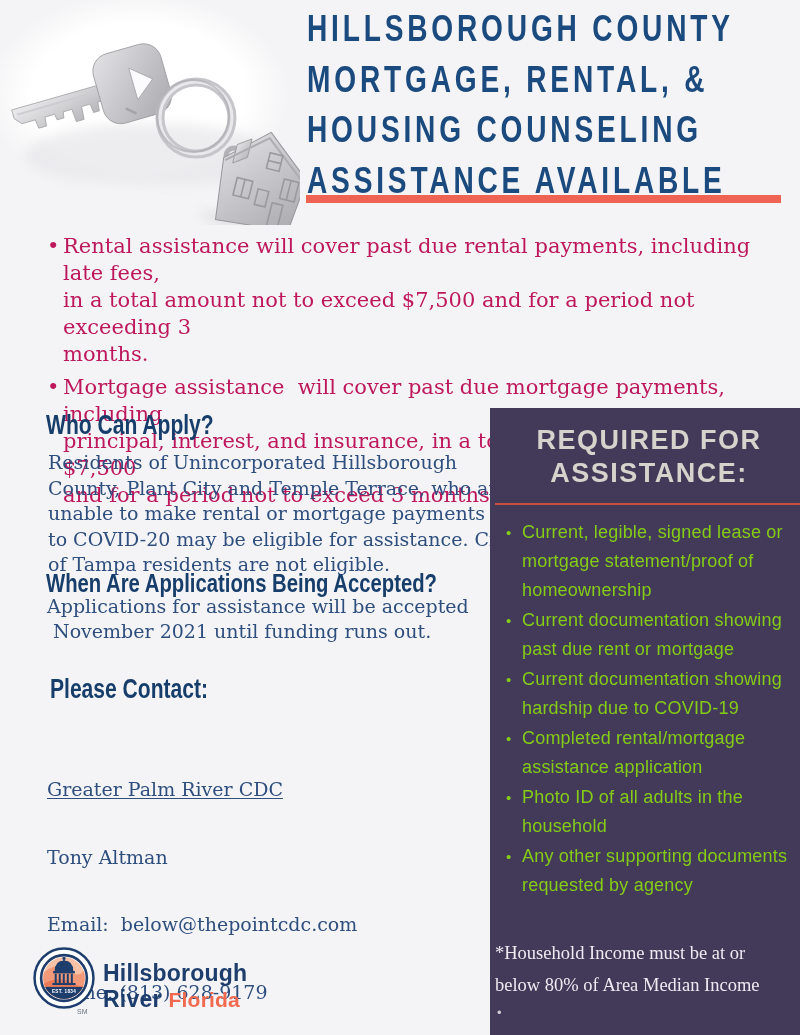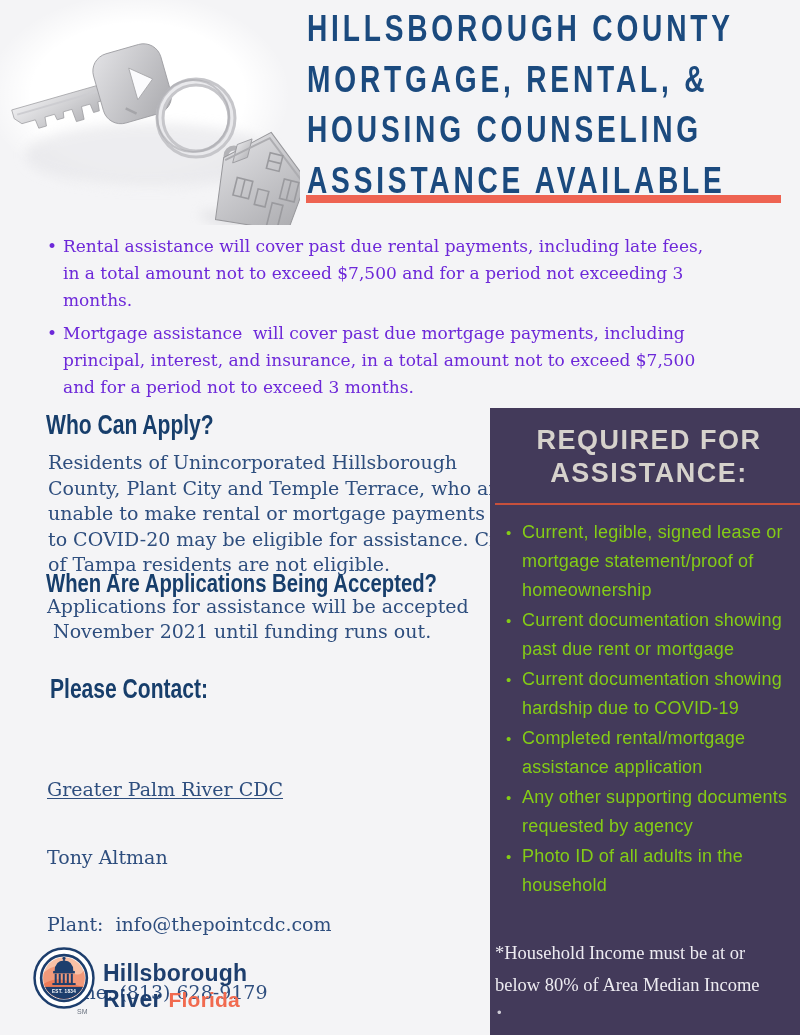--- a/index.html
+++ b/index.html
@@ -13,21 +13,21 @@
   
   .title-block{position:absolute;left:307px;top:4px;}
   .title-line{font-family:"Liberation Sans",sans-serif;font-weight:bold;font-size:37px;
      line-height:50.5px;letter-spacing:5px;color:#1b4a7e;white-space:nowrap;
      transform:scaleX(.76);transform-origin:0 0;}
   .title-underline{position:absolute;left:306px;top:195px;width:475px;height:8px;background:#ee6352;}
 
   
   .intro{position:absolute;left:46px;top:233px;width:730px;}
   .b-item{position:relative;padding-left:17px;margin-bottom:6px;
-     font-size:17px;line-height:27px;color:#6d28d9;white-space:pre-wrap;}
+     font-size:21px;line-height:27px;color:#be185d;white-space:pre-wrap;}
   .b-item::before{content:"•";position:absolute;left:1px;top:0;}
 
   
   .h-cond{position:absolute;font-family:"Liberation Sans",sans-serif;font-weight:bold;
      color:#173e6b;transform:scaleX(.78);transform-origin:0 0;white-space:nowrap;}
   #who-h{left:46px;top:410px;font-size:27px;}
   #when-h{left:46px;top:568px;font-size:26px;}
   #contact-h{left:50px;top:674px;font-size:27px;}
 
   .body-text{position:absolute;color:#2e4e7e;white-space:pre-wrap;}
@@ -140,43 +140,43 @@
 of Tampa residents are not eligible.</div>
 
   <div class="h-cond" id="when-h">When Are Applications Being Accepted?</div>
   <div class="body-text" id="when-b">Applications for assistance will be accepted
  November 2021 until funding runs out.</div>
 
   <div class="h-cond" id="contact-h">Please Contact:</div>
   <div id="contact-block">
     <div class="org">Greater Palm River CDC</div>
     <div>Tony Altman</div>
-    <div>Plant:  info@thepointcdc.com</div>
+    <div>Email:  below@thepointcdc.com</div>
     <div>Phone: (813) 628-9179</div>
     
   </div>
 
   <div class="panel">
     <div class="panel-heading">REQUIRED FOR ASSISTANCE:</div>
     <div class="panel-rule"></div>
     <div class="panel-list">
 
     <div class="p-item">Current, legible, signed lease or
 mortgage statement/proof of
 homeownership</div>
         <div class="p-item">Current documentation showing
 past due rent or mortgage</div>
         <div class="p-item">Current documentation showing
 hardship due to COVID-19</div>
         <div class="p-item">Completed rental/mortgage
 assistance application</div>
+        <div class="p-item">Photo ID of all adults in the
+household</div>
         <div class="p-item">Any other supporting documents
 requested by agency</div>
-        <div class="p-item">Photo ID of all adults in the
-household</div>
       </div>
     <div class="panel-footnote">*Household Income must be at or
 below 80% of Area Median Income</div>
     <div class="panel-dot">•</div>
   </div>
 
   <div class="logo-seal">
     <svg width="62" height="62" viewBox="0 0 80 80">
       <defs>
           <clipPath id="sealclip">

